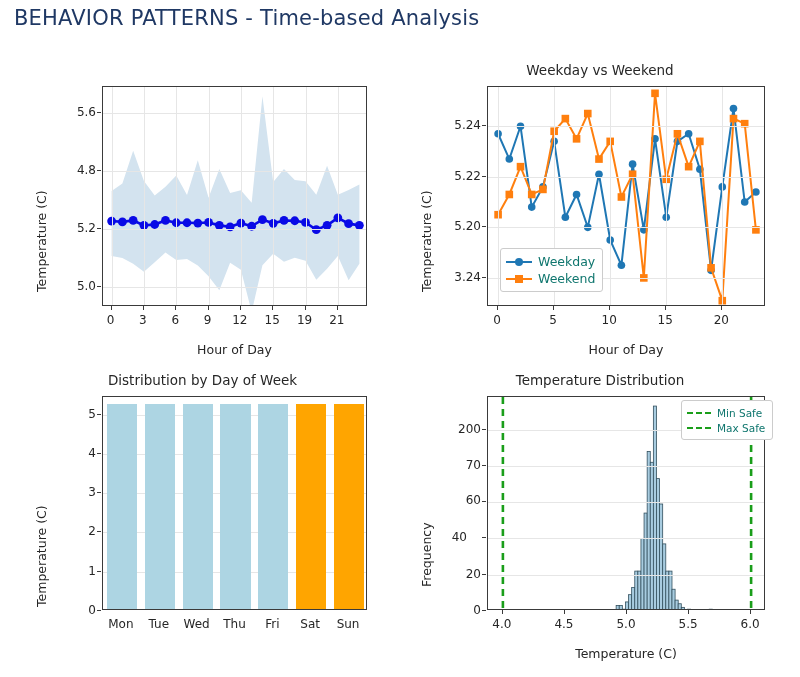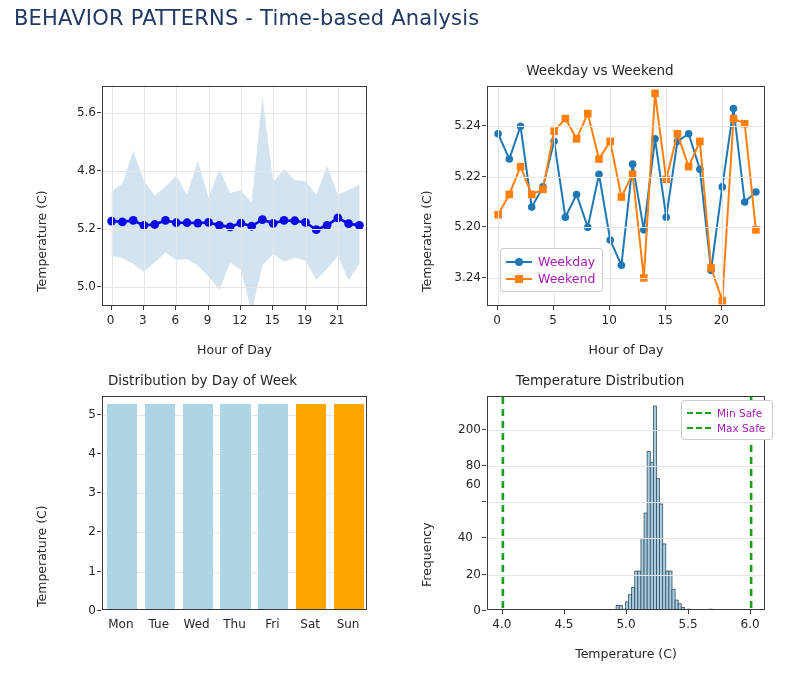--- a/index.html
+++ b/index.html
@@ -54,21 +54,21 @@
   
   svg.layer{position:absolute;left:0;top:0;overflow:visible;}
 
   
   .legend{
     position:absolute;background:#ffffff;border:1px solid #cccccc;
     border-radius:3px;padding:4px 7px 4px 5px;
   }
   .legend-row{display:flex;align-items:center;height:17px;}
   .legend-key{width:26px;height:12px;position:relative;margin-right:6px;flex:0 0 auto;}
-  .legend-label{font-size:12.5px;color:#a21caf;white-space:nowrap;}
+  .legend-label{font-size:12.5px;color:#0f766e;white-space:nowrap;}
   .lk-line{position:absolute;left:0;right:0;top:5px;height:2.4px;}
   .lk-dot{position:absolute;left:9px;top:2px;width:8px;height:8px;border-radius:50%;}
   .lk-sq{position:absolute;left:9px;top:2px;width:8px;height:8px;}
   .lk-dash{position:absolute;left:0;right:0;top:5px;height:0;border-top:2.4px dashed #1a9e1a;}
   .legend-small .legend-label{font-size:10.5px;}
   .legend-small .legend-row{height:15px;}
   .legend-small .legend-key{width:24px;}
 
   
   .bar{position:absolute;bottom:0;box-sizing:border-box;}
@@ -343,25 +343,25 @@
           </span>
         <span class="legend-label">Max Safe</span>
       </div>
     </div>
     <div class="xlabel" style="left:72px;top:274px;width:278px;">Temperature (C)</div>
   <div class="tickmark-y" style="left:67px;top:238.00px;"></div>
       <div class="ytick" style="left:26px;top:238.00px;width:40px;">0</div>
       <div class="tickmark-y" style="left:67px;top:201.73px;"></div>
       <div class="ytick" style="left:26px;top:201.73px;width:40px;">20</div>
       <div class="tickmark-y" style="left:67px;top:165.46px;"></div>
-      <div class="ytick" style="left:18px;top:165.46px;width:40px;">40</div>
+      <div class="ytick" style="left:12px;top:165.46px;width:40px;">40</div>
       <div class="tickmark-y" style="left:67px;top:129.19px;"></div>
-      <div class="ytick" style="left:26px;top:112px;width:40px;">60</div>
+      <div class="ytick" style="left:26px;top:128px;width:40px;">60</div>
       <div class="tickmark-y" style="left:67px;top:92.92px;"></div>
-      <div class="ytick" style="left:26px;top:92.92px;width:40px;">80</div>
+      <div class="ytick" style="left:26px;top:92.92px;width:40px;">70</div>
       <div class="tickmark-y" style="left:67px;top:56.64px;"></div>
       <div class="ytick" style="left:26px;top:56.64px;width:40px;">200</div>
       <div class="tickmark-x" style="left:86.89px;top:238px;"></div>
       <div class="xtick" style="left:86.89px;top:245px;">4.0</div>
       <div class="tickmark-x" style="left:148.95px;top:238px;"></div>
       <div class="xtick" style="left:148.95px;top:245px;">4.5</div>
       <div class="tickmark-x" style="left:211.00px;top:238px;"></div>
       <div class="xtick" style="left:211.00px;top:245px;">5.0</div>
       <div class="tickmark-x" style="left:273.05px;top:238px;"></div>
       <div class="xtick" style="left:273.05px;top:245px;">5.5</div>

